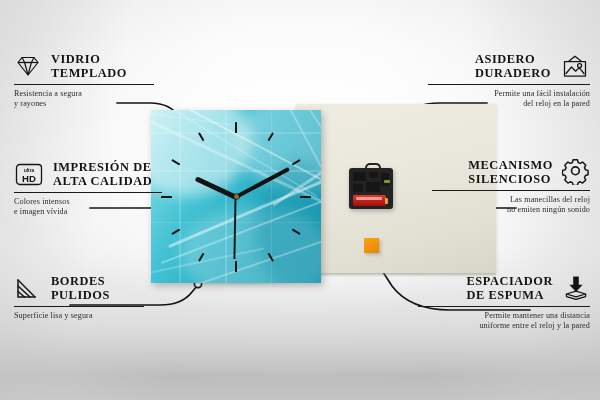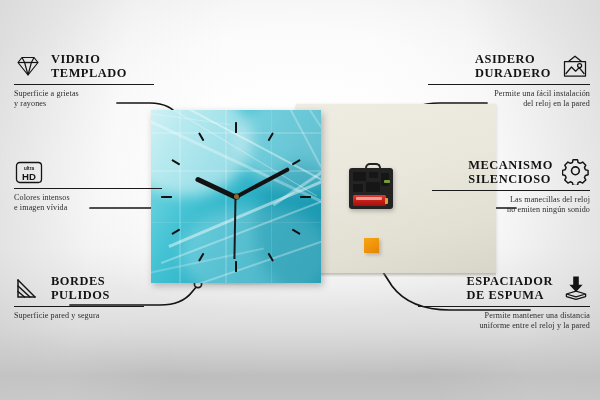--- a/index.html
+++ b/index.html
@@ -283,31 +283,35 @@
           <path d="M20 3.5 L17.4 8.5 L14 21"></path>
           <path d="M10.6 8.5 H17.4"></path>
         </g>
       </svg>
       <div class="feat-title">
         <div>VIDRIO</div>
         <div>TEMPLADO</div>
       </div>
     </div>
     <div class="rule"></div>
-    <div class="feat-desc">Superficie a grietas
+    <div class="feat-desc">Resistencia a segura
 y rayones</div>
   </div>
 
   <div class="feat left" style="left:14px;top:160px;width:148px;">
     <div class="feat-row">
       <svg class="icon" width="30" height="25" viewBox="0 0 30 25">
         <rect x="2.5" y="2.5" width="25" height="20" rx="3.2" fill="none" stroke="#141414" stroke-width="1.3"></rect>
         <text x="15" y="10.3" font-family="Liberation Sans, sans-serif" font-size="4.6" font-weight="700" fill="#141414" text-anchor="middle">ultra</text>
         <text x="15" y="19.6" font-family="Liberation Sans, sans-serif" font-size="9.6" font-weight="700" fill="#141414" text-anchor="middle">HD</text>
       </svg>
+      <div class="feat-title">
+        <div>IMPRESIÓN DE</div>
+        <div>ALTA CALIDAD</div>
+      </div>
     </div>
     <div class="rule"></div>
     <div class="feat-desc">Colores intensos
 e imagen vívida</div>
   </div>
 
   <div class="feat left" style="left:14px;top:274px;width:130px;">
     <div class="feat-row">
       <svg class="icon" width="28" height="24" viewBox="0 0 28 24">
         <g fill="none" stroke="#141414" stroke-width="1.5" stroke-linecap="round">
@@ -316,21 +320,21 @@
           <path d="M4 15.5 L10.5 21"></path>
           <path d="M4 4 L4 21 L21 21"></path>
         </g>
       </svg>
       <div class="feat-title">
         <div>BORDES</div>
         <div>PULIDOS</div>
       </div>
     </div>
     <div class="rule"></div>
-    <div class="feat-desc">Superficie pared y segura</div>
+    <div class="feat-desc">Superficie lisa y segura</div>
   </div>
 
   <div class="feat right" style="right:10px;top:52px;width:162px;">
     <div class="feat-row">
       <div class="feat-title">
         <div>ASIDERO</div>
         <div>DURADERO</div>
       </div>
       <svg class="icon" width="30" height="25" viewBox="0 0 30 25">
         <g fill="none" stroke="#141414" stroke-width="1.25" stroke-linejoin="round">

